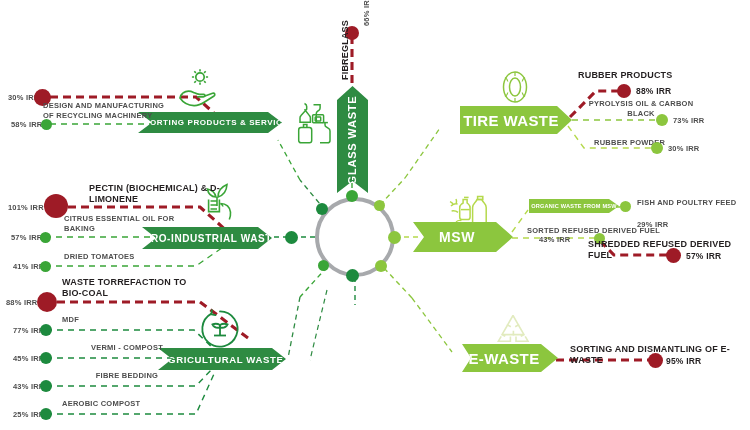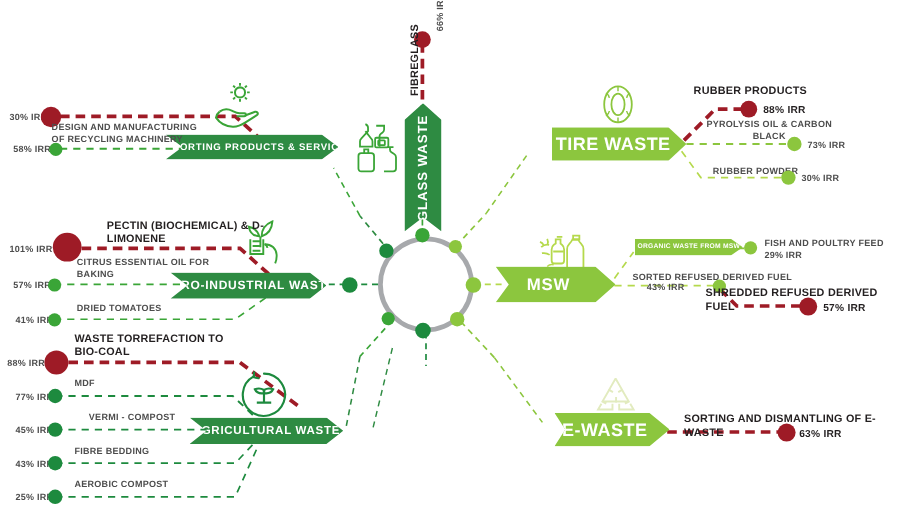--- a/index.html
+++ b/index.html
@@ -175,24 +175,24 @@
     <span>AGRICULTURAL WASTE</span>
   </div>
   <div class="irr" style="left:6px;top:298px;">88% IRR</div>
   <div class="dot red" style="left:37px;top:292px;width:20px;height:20px;"></div>
   <div class="leaf-label big" style="left:62px;top:277px;width:140px;">WASTE TORREFACTION TO BIO-COAL</div>
   <div class="irr" style="left:13px;top:326px;">77% IRR</div>
   <div class="dot green-d" style="left:40px;top:324px;width:12px;height:12px;"></div>
   <div class="leaf-label" style="left:62px;top:315px;width:130px;">MDF</div>
   <div class="irr" style="left:13px;top:354px;">45% IRR</div>
   <div class="dot green-d" style="left:40px;top:352px;width:12px;height:12px;"></div>
-  <div class="leaf-label" style="left:74px;top:343px;width:130px;">VERMI - COMPOST</div>
+  <div class="leaf-label" style="left:62px;top:343px;width:130px;text-align:center;">VERMI - COMPOST</div>
   <div class="irr" style="left:13px;top:382px;">43% IRR</div>
   <div class="dot green-d" style="left:40px;top:380px;width:12px;height:12px;"></div>
-  <div class="leaf-label" style="left:62px;top:371px;width:130px;">FIBRE BEDDING</div>
+  <div class="leaf-label" style="left:62px;top:371px;width:130px;text-align:center;">FIBRE BEDDING</div>
   <div class="irr" style="left:13px;top:410px;">25% IRR</div>
   <div class="dot green-d" style="left:40px;top:408px;width:12px;height:12px;"></div>
   <div class="leaf-label" style="left:62px;top:399px;width:130px;">AEROBIC COMPOST</div>
 
   <div class="icon" style="left:296px;top:100px;">
     <svg width="44" height="46" viewBox="0 0 44 46" fill="none" stroke="#3aa537" stroke-width="1.5">
       <path d="M8.5 3.5c1.4.6 2.2 1.6 2.2 3v2.8L5 15.6c-.7.7-1 1.5-1 2.4v4.2h10.4v-4.2c0-.9-.3-1.7-1-2.4L8.5 9.3"></path>
       <path d="M17.5 4.8h6.6v3.2c0 1-.5 1.8-1.3 2.4l-1.4 1c-.7.5-1.1 1.2-1.1 2v8.8"></path>
       <rect x="16.6" y="14.8" width="11" height="8" rx="1"></rect>
       <rect x="19.2" y="17" width="5.5" height="4" rx=".6"></rect>
@@ -245,21 +245,21 @@
   <div class="banner lime b-point-right" style="left:413px;top:222px;width:100px;height:30px;font-size:14px;letter-spacing:.6px;padding-right:12px;box-sizing:border-box;
               clip-path:polygon(0 0, calc(100% - 17px) 0, 100% 50%, calc(100% - 17px) 100%, 0 100%, 11px 50%);">
     <span>MSW</span>
   </div>
   <div class="banner lime" style="left:529px;top:199px;width:90px;height:14px;font-size:5.6px;letter-spacing:.2px;
               clip-path:polygon(0 0, calc(100% - 10px) 0, 100% 50%, calc(100% - 10px) 100%, 0 100%);">
     <span>ORGANIC WASTE FROM MSW</span>
   </div>
   <div class="dot lime" style="left:620px;top:201px;width:11px;height:11px;"></div>
   <div class="leaf-label" style="left:637px;top:198px;width:130px;">FISH AND POULTRY FEED</div>
-  <div class="irr" style="left:637px;top:208px;">29% IRR</div>
+  <div class="irr" style="left:637px;top:220px;">29% IRR</div>
   <div class="leaf-label" style="left:527px;top:226px;width:180px;">SORTED REFUSED DERIVED FUEL</div>
   <div class="dot lime" style="left:594px;top:233px;width:11px;height:11px;"></div>
   <div class="irr" style="left:539px;top:235px;">43% IRR</div>
   <div class="leaf-label big" style="left:588px;top:239px;width:170px;">SHREDDED REFUSED DERIVED FUEL</div>
   <div class="dot red" style="left:666px;top:248px;width:15px;height:15px;"></div>
   <div class="irr big" style="left:686px;top:251px;">57% IRR</div>
 
   <div class="icon" style="left:492px;top:310px;">
     <svg width="42" height="38" viewBox="0 0 42 38" fill="none" stroke="#e2ebbf" stroke-width="1.6">
       <path d="M21 5.5l5.4 9.4-3.2 1.8M21 5.5l-5.4 9.4 3.2 1.8"></path>
@@ -267,15 +267,15 @@
       <path d="M26.4 15l5.6 9.6-3.2 1.8M32 24.6H20.6"></path>
       <path d="M9.2 26.4l-2.8 4.8h12v-4.8M33.2 26.4l2.8 4.8H24v-4.8"></path>
     </svg>
   </div>
   <div class="banner lime b-point-right" style="left:462px;top:344px;width:96px;height:28px;font-size:15px;letter-spacing:.4px;padding-right:12px;box-sizing:border-box;
               clip-path:polygon(0 0, calc(100% - 17px) 0, 100% 50%, calc(100% - 17px) 100%, 0 100%, 9px 50%);">
     <span>E-WASTE</span>
   </div>
   <div class="leaf-label big" style="left:570px;top:344px;width:190px;">SORTING AND DISMANTLING OF E-WASTE</div>
   <div class="dot red" style="left:648px;top:353px;width:15px;height:15px;"></div>
-  <div class="irr big" style="left:666px;top:356px;">63% IRR</div>
+  <div class="irr big" style="left:666px;top:356px;">95% IRR</div>
 
 </div>
 
 </body></html>

